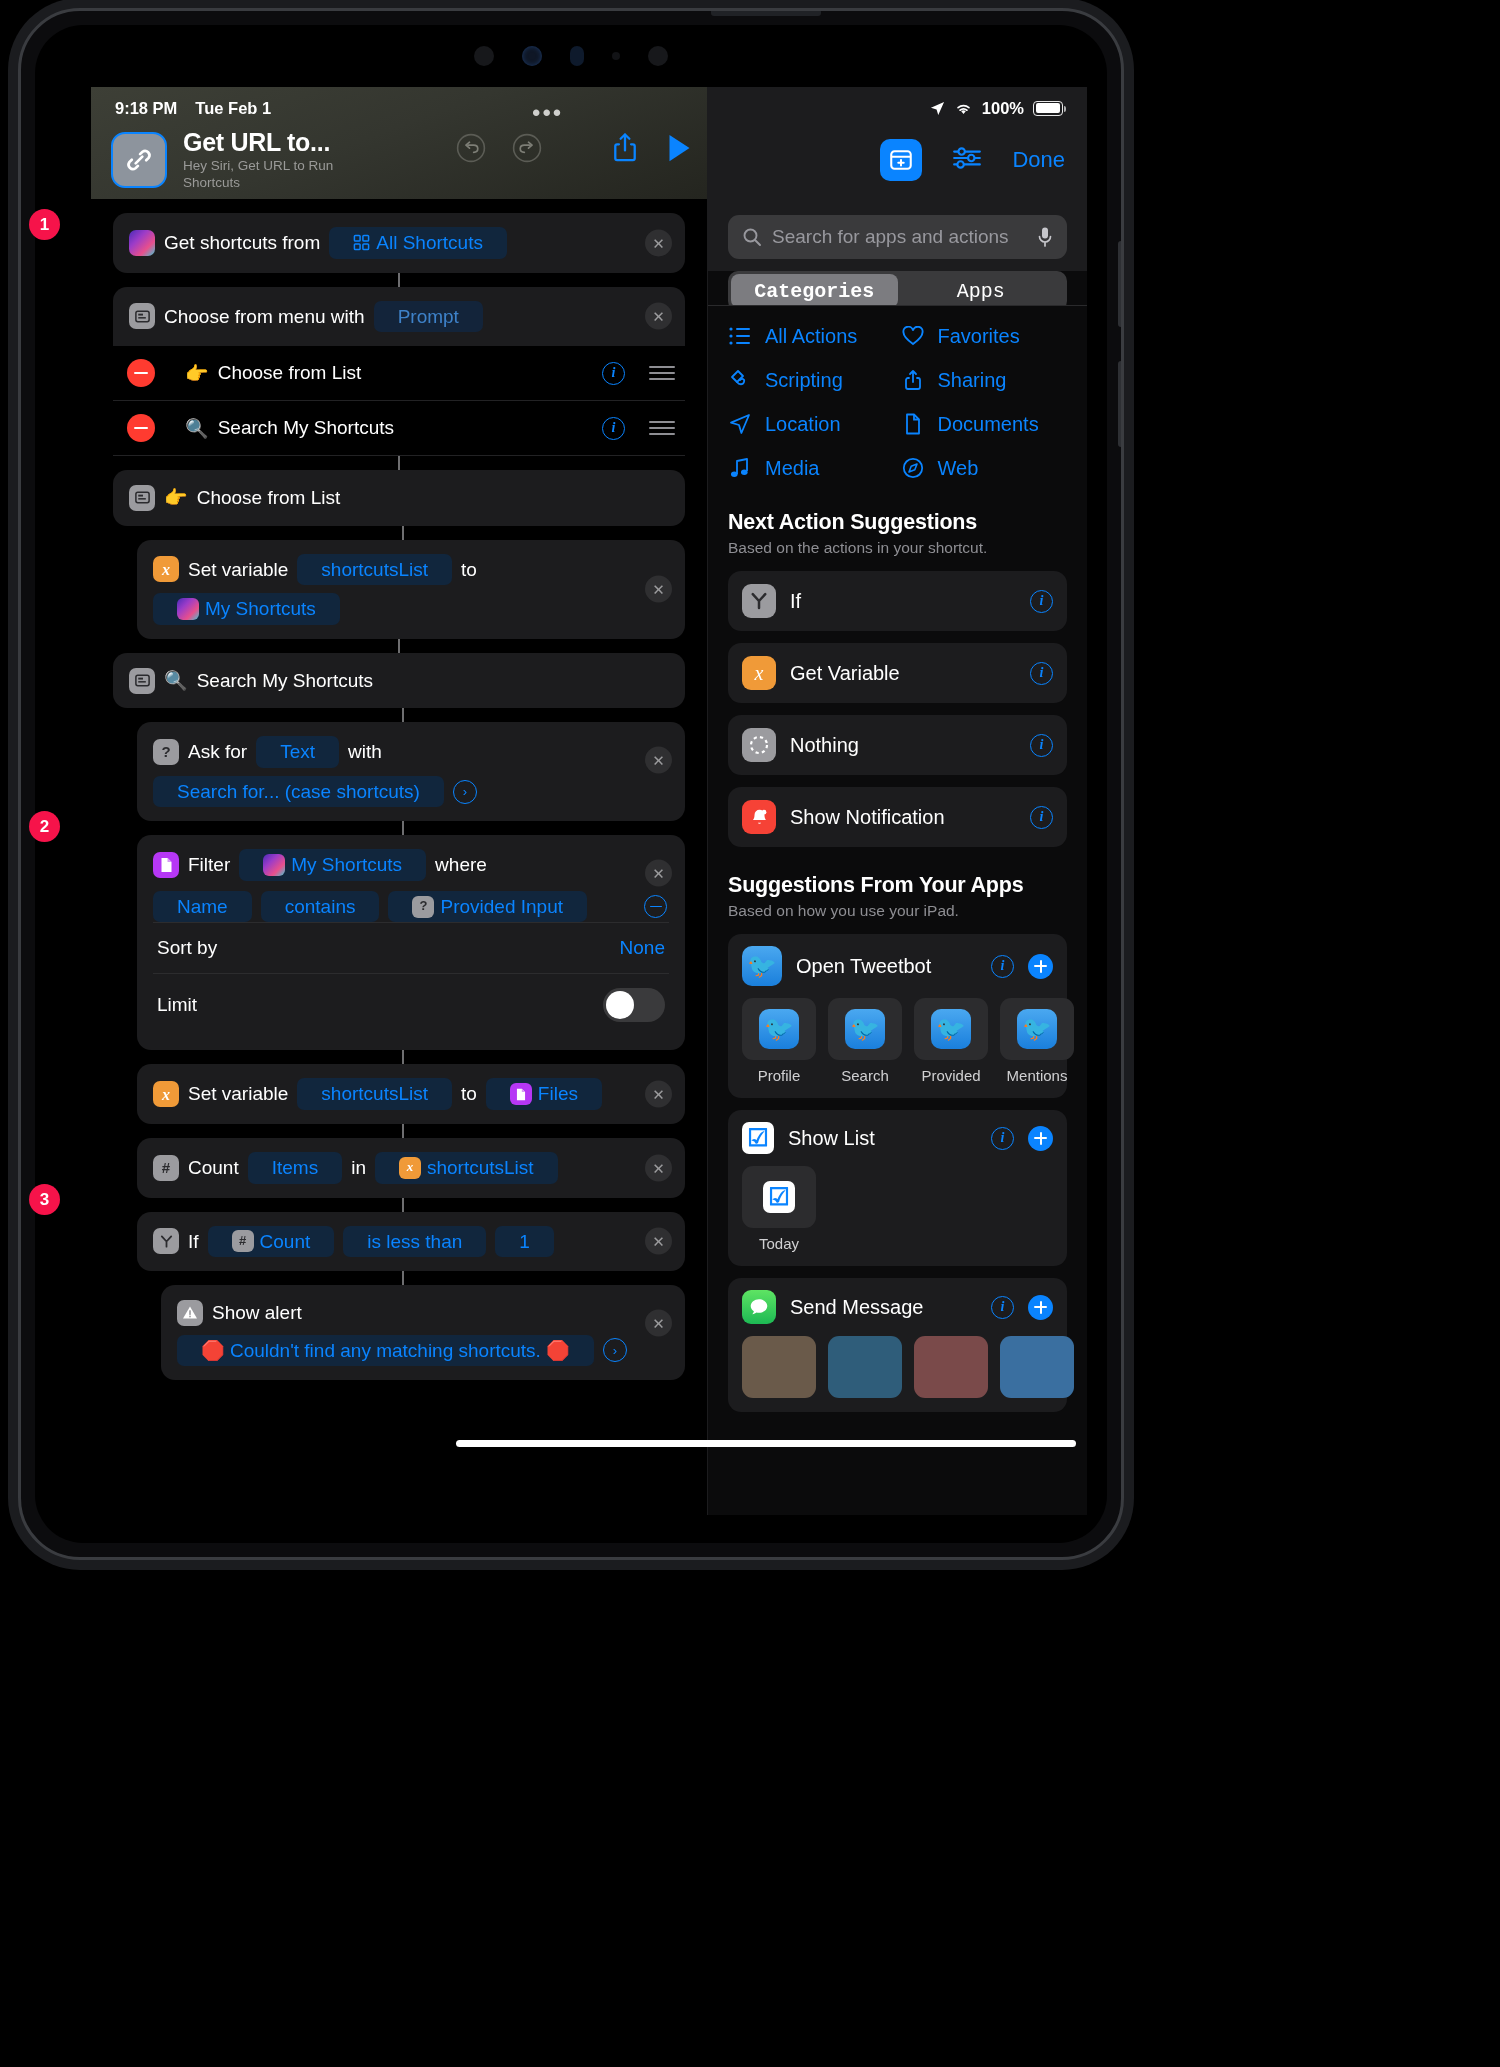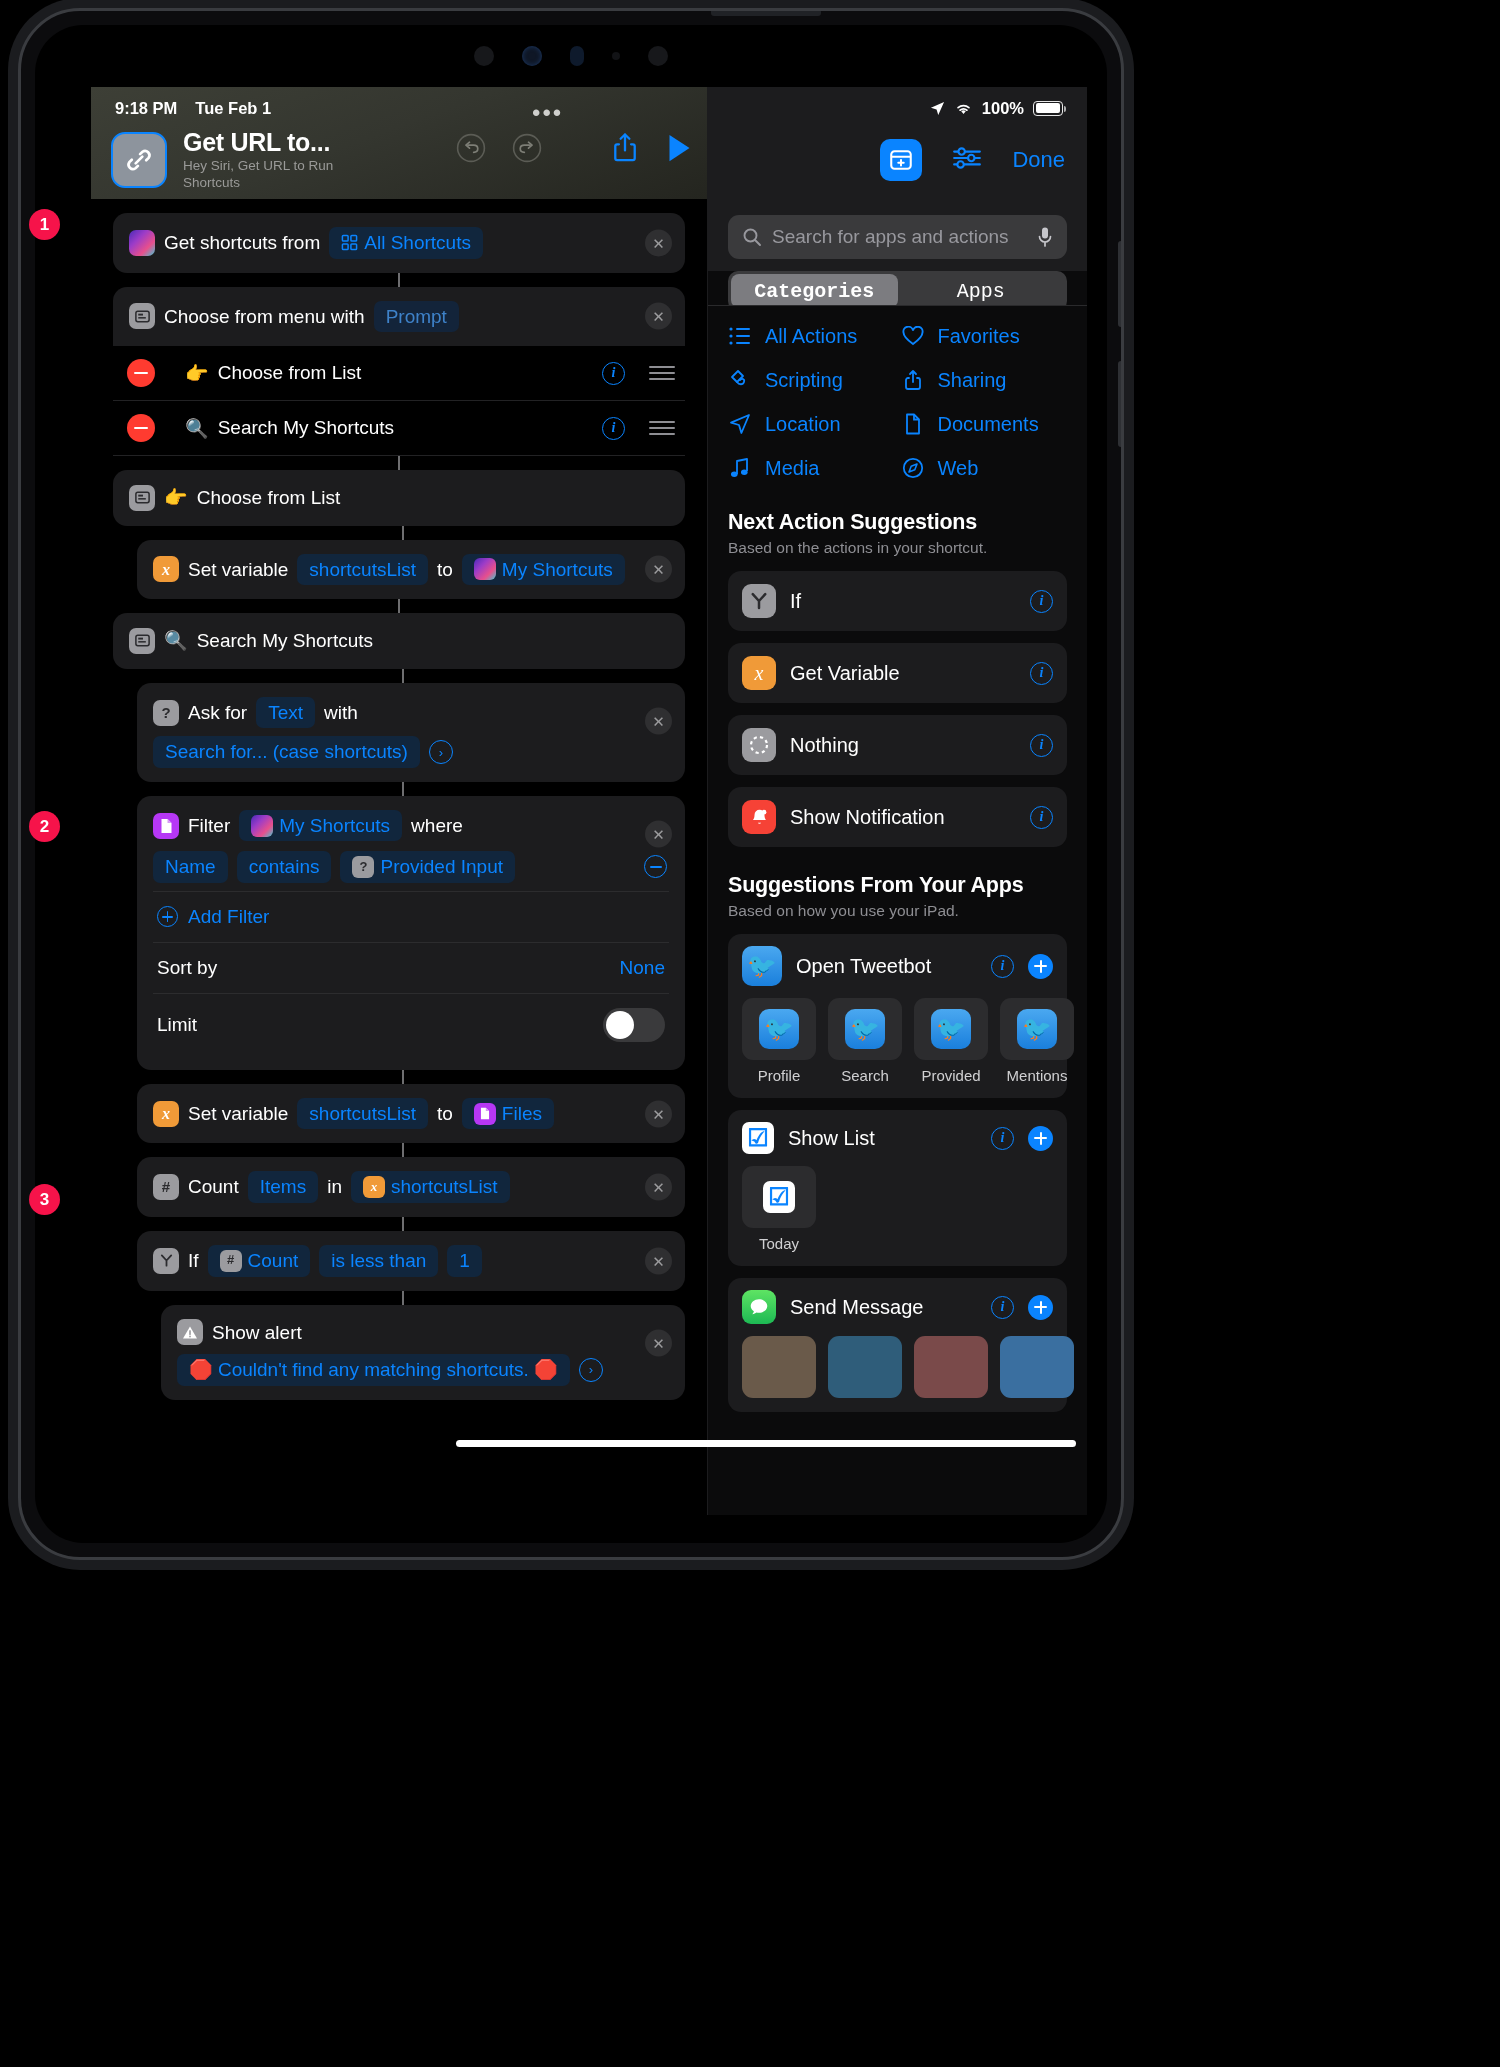--- a/index.html
+++ b/index.html
@@ -147,21 +147,21 @@
   .glyph-icon.gray { background: #9b9b9f; color: #2b2b2e; }
   .glyph-icon.orange { background: #f09a38; }
   .glyph-icon.purple { background: #b637f5; }
   .glyph-icon.shortcuts {
     background: linear-gradient(135deg,#4a2ab8 0%, #9c3cc8 35%, #e8508c 70%, #3ec8d4 100%);
   }
   .glyph-icon.small { width: 22px; height: 22px; border-radius: 6px; font-size: 13px; }
 
   .token {
     background: #11263d; color: #0a84ff;
-    border-radius: 7px; padding: 2px 12px;
+    border-radius: 7px; padding: 2px 24px;
     display: inline-flex; align-items: center; gap: 6px;
     font-weight: 500;
   }
   .token.ph { background: #13243a; color: #3e82c9; }
   .plain { color: #fff; }
   .emoji { font-size: 19px; }
 
   .x-close {
     position: absolute; right: 13px; top: 50%; transform: translateY(-50%);
     width: 27px; height: 27px; border-radius: 50%;
@@ -595,26 +595,20 @@
             <div class="action-row" style="padding-right:46px;margin-top:10px;position:relative">
               <span class="token">Name</span>
               <span class="token">contains</span>
               <span class="token">
                 <span class="glyph-icon gray small">?</span>
                 <span>Provided Input</span>
               </span>
               <span class="minus-ring" style="position:absolute;right:2px;top:4px"></span>
             </div>
 
-            <div class="sub-row" style="margin-top:8px">
-              <span class="add-filter">
-                <span class="plus-ring"></span>
-                <span>Add Filter</span>
-              </span>
-            </div>
             <div class="sub-row">
               <span>Sort by</span>
               <span class="right-val">None</span>
             </div>
             <div class="sub-row">
               <span>Limit</span>
               <span class="toggle">
                   <span class="knob"></span>
                 </span>
             </div>

